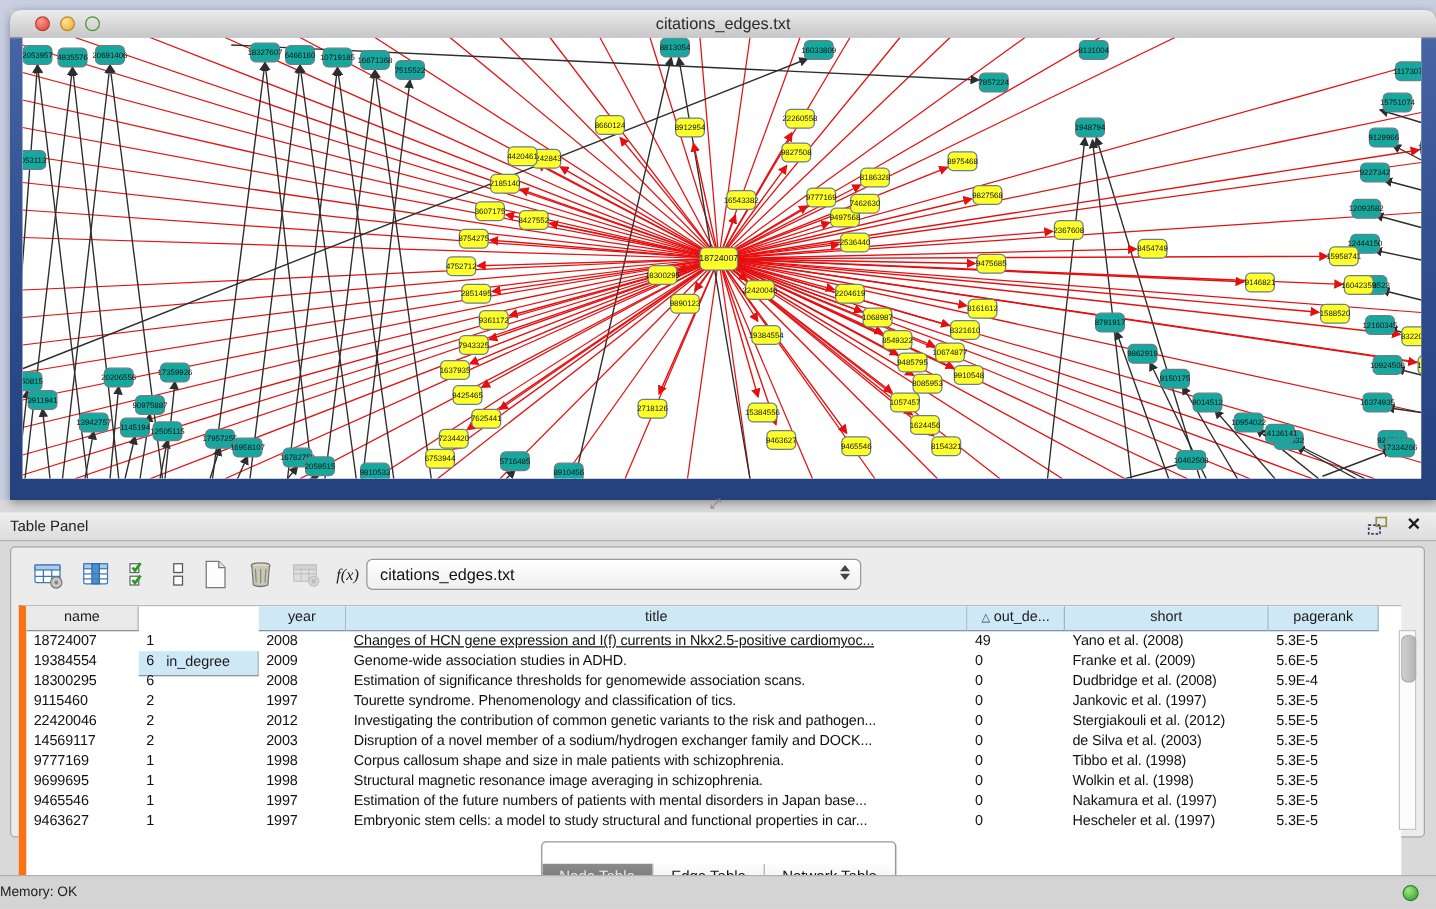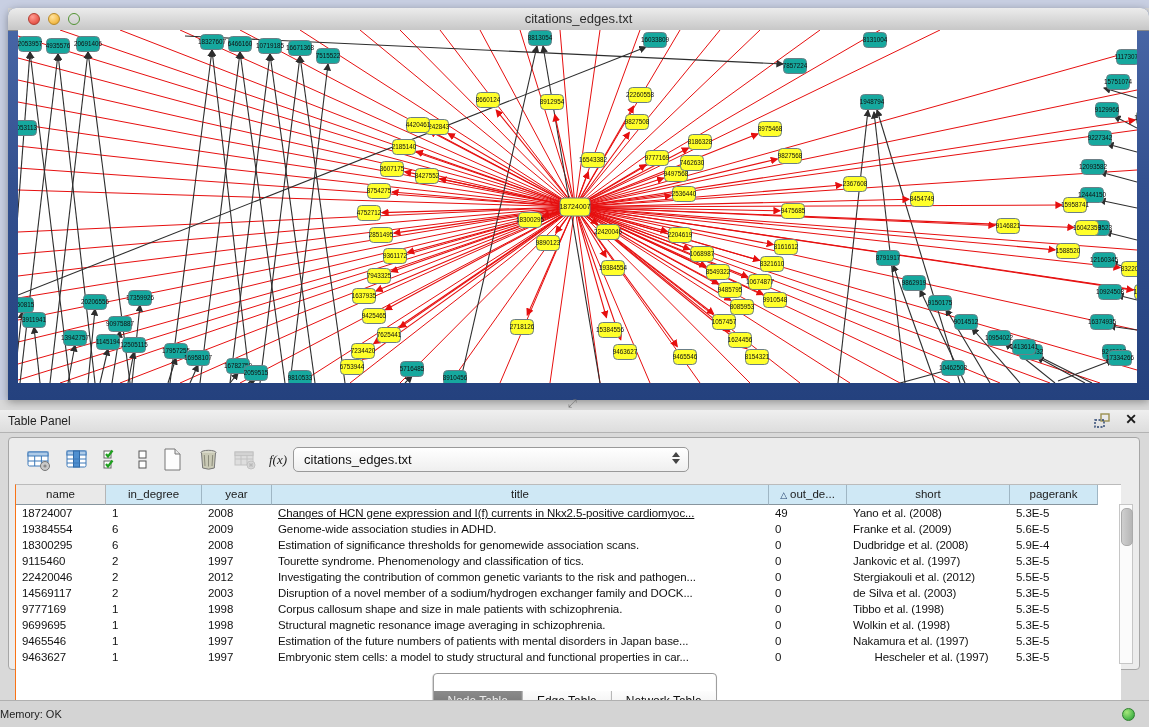--- a/index.html
+++ b/index.html
@@ -39,21 +39,21 @@
   .tb-btn svg{width:26px;height:26px;margin:2px;}
   .net-select{position:absolute;left:278px;top:5px;width:396px;height:25px;box-sizing:border-box;
               background:linear-gradient(#ffffff,#efefef);border:1px solid #999;border-radius:5px;
               font-size:13px;color:#111;line-height:23px;padding-left:10px;cursor:pointer;}
   .net-select .arrows{position:absolute;right:8px;top:4px;display:flex;flex-direction:column;gap:2px;}
   .net-select .arrows i{display:block;width:0;height:0;border-left:4px solid transparent;border-right:4px solid transparent;}
   .net-select .arrows .up{border-bottom:5px solid #444;}
   .net-select .arrows .dn{border-top:5px solid #444;}
   
   .table-wrap{position:absolute;left:6px;top:46px;width:1106px;height:224px;background:#fff;
-              border-top:1px solid #bbb;border-left:1px solid #f97316;box-sizing:border-box;overflow:hidden;}
+              border-top:1px solid #bbb;border-left:6px solid #f97316;box-sizing:border-box;overflow:hidden;}
   .thead{display:flex;height:20px;}
   .th{box-sizing:border-box;height:20px;line-height:19px;text-align:center;font-size:11.5px;color:#1b1b1b;
       background:#cfe8f5;border-right:1px solid #9fb6c4;border-bottom:1px solid #87959e;
       overflow:hidden;white-space:nowrap;cursor:pointer;}
   .th.first{background:#e9e9e9;border-right:1px solid #b5b5b5;}
   .sort-tri{font-size:9px;color:#23406e;margin-right:3px;}
   .tr{display:flex;height:16px;cursor:default;}
   .td{box-sizing:border-box;height:16px;line-height:16px;font-size:11.5px;letter-spacing:-0.1px;color:#111;
       padding-left:6px;overflow:hidden;white-space:nowrap;}
   .vscroll{position:absolute;right:6px;top:66px;width:14px;height:160px;background:#fbfbfb;
@@ -769,21 +769,21 @@
               <path d="M18.4 17.4 l3.2 3.2 M21.6 17.4 l-3.2 3.2" stroke="#888" stroke-width="1.4"></path>
             </g>
           </svg></div>
         <div class="tb-btn" style="left: 248px;"><svg viewBox="0 0 26 26">
             <text x="4" y="18" font-size="13" font-style="italic" font-family="Liberation Serif, serif" fill="#222">f(x)</text>
           </svg></div>
       </div>
     <div class="table-wrap">
       <div class="thead" id="thead">
           <div class="th first" style="width: 90px;"><span>name</span></div>
-          <div class="th" style="width: 96px;"><span>in_degree</span></div>
+          <div class="th" style="width: 96px; margin-top: 36px;"><span>in_degree</span></div>
           <div class="th" style="width: 70px;"><span>year</span></div>
           <div class="th" style="width: 497px;"><span>title</span></div>
           <div class="th" style="width: 78px;"><span class="sort-tri">△</span><span>out_de...</span></div>
           <div class="th" style="width: 163px;"><span>short</span></div>
           <div class="th" style="width: 88px;"><span>pagerank</span></div>
         </div>
       <div id="tbody">
           <div class="tr">
             <div class="td" style="width: 90px;">18724007</div>
             <div class="td" style="width: 96px;">1</div>
@@ -864,21 +864,21 @@
             <div class="td" style="width: 78px;">0</div>
             <div class="td" style="width: 163px;">Nakamura et al. (1997)</div>
             <div class="td" style="width: 88px;">5.3E-5</div>
           </div>
           <div class="tr">
             <div class="td" style="width: 90px;">9463627</div>
             <div class="td" style="width: 96px;">1</div>
             <div class="td" style="width: 70px;">1997</div>
             <div class="td" style="width: 497px;">Embryonic stem cells: a model to study structural and functional properties in car...</div>
             <div class="td" style="width: 78px;">0</div>
-            <div class="td" style="width: 163px; text-align: center;">Hescheler et al. (1997)</div>
+            <div class="td" style="width: 163px;">Hescheler et al. (1997)</div>
             <div class="td" style="width: 88px;">5.3E-5</div>
           </div>
         </div>
     </div>
     <div class="vscroll">
       <div class="vthumb"></div>
     </div>
   </div>
 
   <div class="tabs" id="tabs">

